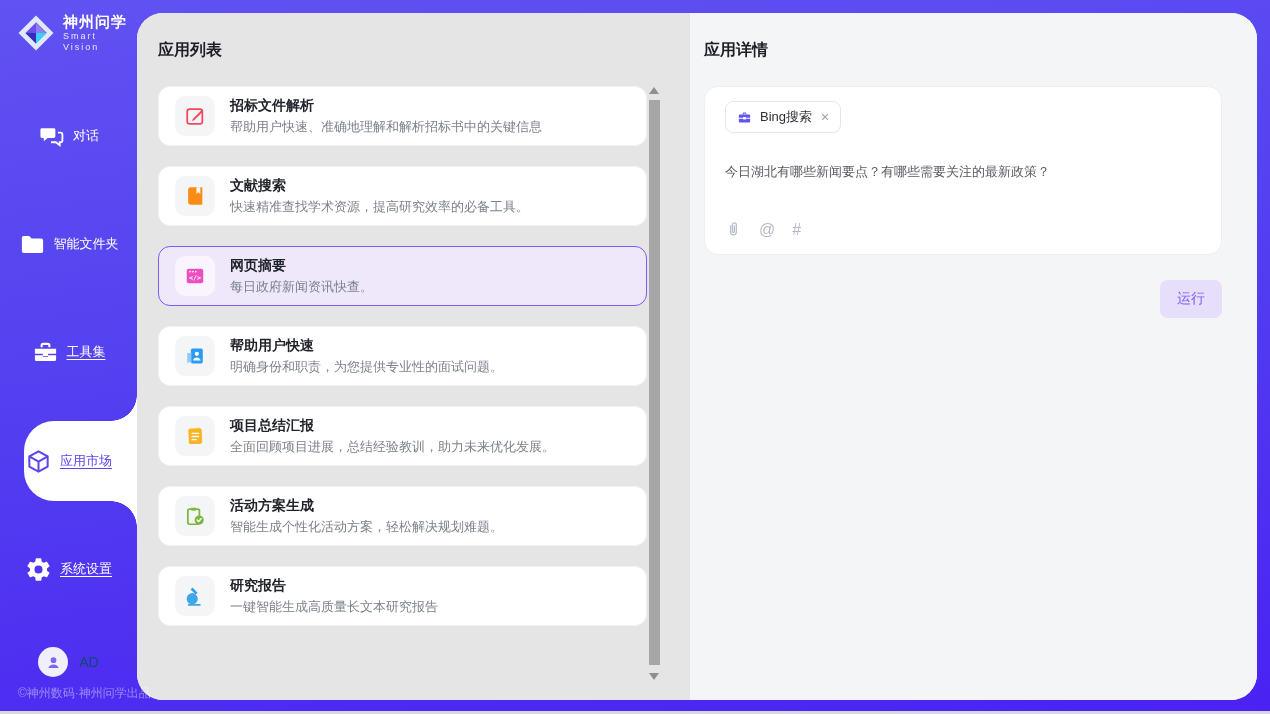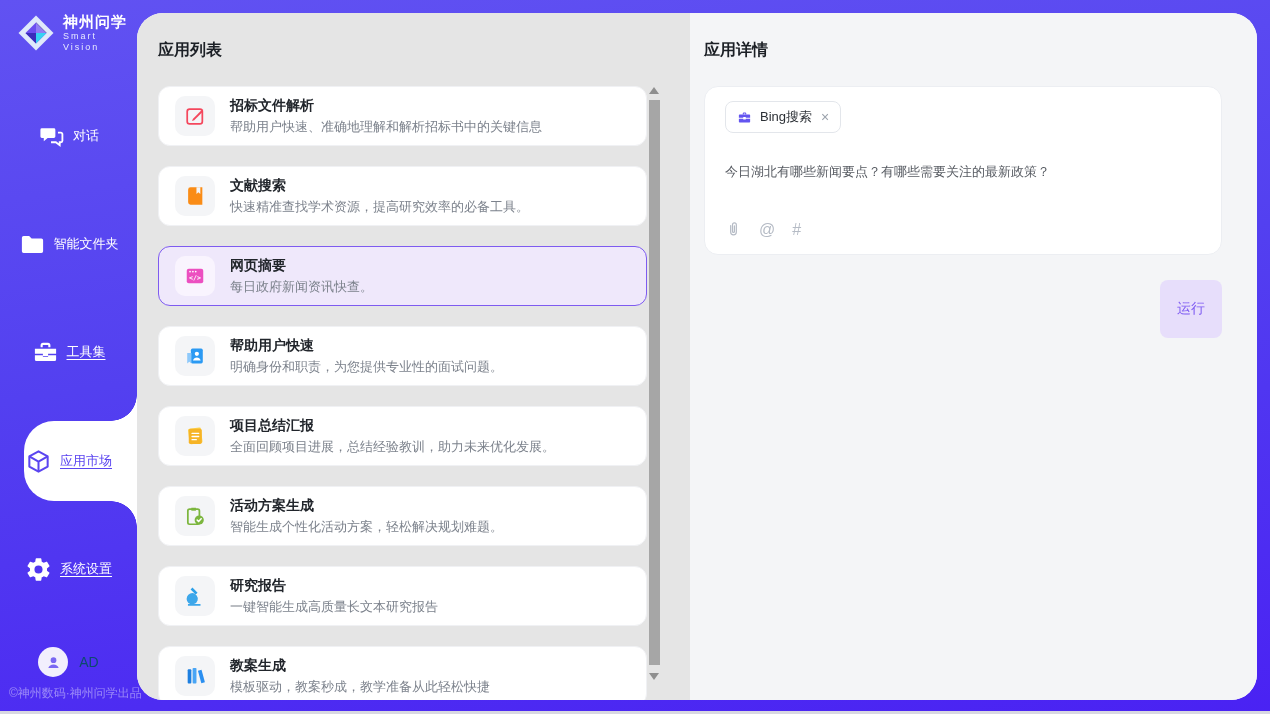--- a/index.html
+++ b/index.html
@@ -34,21 +34,21 @@
     background:#fff;border-radius:30px 0 0 30px;z-index:-1;}
   .nav-item.active .bubble::before{content:"";position:absolute;right:0;top:-26px;width:26px;height:26px;
     background:radial-gradient(circle at 0 0,rgba(0,0,0,0) 25.5px,#fff 26px);}
   .nav-item.active .bubble::after{content:"";position:absolute;right:0;bottom:-26px;width:26px;height:26px;
     background:radial-gradient(circle at 0 100%,rgba(0,0,0,0) 25.5px,#fff 26px);}
   .user-row{position:absolute;bottom:34px;left:0;width:137px;display:flex;align-items:center;
     justify-content:center;gap:11px;cursor:pointer;}
   .avatar{width:30px;height:30px;border-radius:50%;background:#f2effd;display:flex;align-items:center;justify-content:center;}
   .avatar svg{width:19px;height:19px;color:#7a68f2;}
   .user-name{color:#0c4a6e;font-size:14px;}
-  .copyright{position:absolute;bottom:9px;left:9px;font-size:12px;color:rgba(255,255,255,.42);white-space:nowrap;}
+  .copyright{position:absolute;bottom:9px;left:18px;font-size:12px;color:rgba(255,255,255,.42);white-space:nowrap;}
 
   
   .main-panel{position:absolute;left:137px;top:13px;right:13px;bottom:14px;border-radius:26px;
     overflow:hidden;display:flex;background:#fff;z-index:1;}
   .list-panel{width:553px;flex:none;background:#e5e5e5;position:relative;padding:27px 0 0 21px;box-sizing:border-box;}
   .panel-title{font-size:16px;font-weight:bold;color:#1c2026;line-height:19px;margin:0 0 27px 0;}
 
   .app-card{width:489px;box-sizing:border-box;display:flex;align-items:center;gap:15px;
     padding:9px 16px;border:1px solid #f0f1f4;border-radius:12px;margin-bottom:20px;background:#fff;cursor:pointer;}
   .app-card.selected{background:#efe8fb;border-color:#7e5bf0;}
@@ -71,21 +71,21 @@
     padding:6px 11px;background:#fff;cursor:default;}
   .chip svg{width:15px;height:15px;display:block;}
   .chip-label{font-size:13px;color:#2c3036;}
   .chip-close{font-size:14px;color:#9ba2ac;margin-left:1px;cursor:pointer;line-height:12px;}
   .query-text{font-size:13px;color:#575b62;margin-top:30px;line-height:17px;}
   .toolbar{display:flex;gap:17px;margin-top:41px;color:#b5bbc5;align-items:center;}
   .toolbar .tb-icon{cursor:pointer;display:flex;align-items:center;}
   .toolbar .glyph{font-size:16px;line-height:16px;}
   .toolbar svg{width:17px;height:17px;display:block;}
   .run-row{text-align:right;margin-top:25px;}
-  .run-btn{display:inline-block;background:#e7defb;color:#7e5af2;font-size:14px;padding:20px 17px;
+  .run-btn{display:inline-block;background:#e7defb;color:#7e5af2;font-size:14px;padding:10px 17px;
     border-radius:8px;border:none;cursor:pointer;font-family:inherit;}
 </style>
 </head>
 <body>
 
 <div class="sidebar">
   <div class="logo">
     <svg viewBox="0 0 40 40">
       <polygon points="20,2.5 37.5,20 20,37.5 2.5,20" fill="#dfe9fb"></polygon>
       <polygon points="20,9.5 30.5,20 20,30.5 9.5,20" fill="#6b4df0"></polygon>
@@ -269,33 +269,20 @@
               <path d="M9.2 2.8l5.6 5.6-2 2-5.6-5.6z"></path>
               <path d="M11.6 9.2l2.2 2.2a6 6 0 0 1-2.9 9.4H18v1.9H4.3v-1.9h2.5a6 6 0 0 1 4.8-11.6z" opacity=".92"></path>
             </svg>
           </span>
           <span>
             <div class="app-title">研究报告</div>
             <div class="app-desc">一键智能生成高质量长文本研究报告</div>
           </span>
         </div>
 
-        <div class="app-card">
-          <span class="tile">
-            <svg viewBox="0 0 24 24">
-              <rect x="4" y="4.6" width="4" height="15.6" rx="1" fill="#1d7fe0"></rect>
-              <rect x="9.4" y="3.2" width="4.2" height="17" rx="1" fill="#49a5f5"></rect>
-              <path d="M15.2 6.2l3.9-1.1 3.7 13.8-3.9 1.1z" fill="#2b8ff0"></path>
-            </svg>
-          </span>
-          <span>
-            <div class="app-title">教案生成</div>
-            <div class="app-desc">模板驱动，教案秒成，教学准备从此轻松快捷</div>
-          </span>
-        </div>
 
     </div>
 
     <div class="scrollbar">
       <div class="sb-arrow sb-up"></div>
       <div class="sb-thumb"></div>
       <div class="sb-arrow sb-down"></div>
     </div>
   </section>
 

